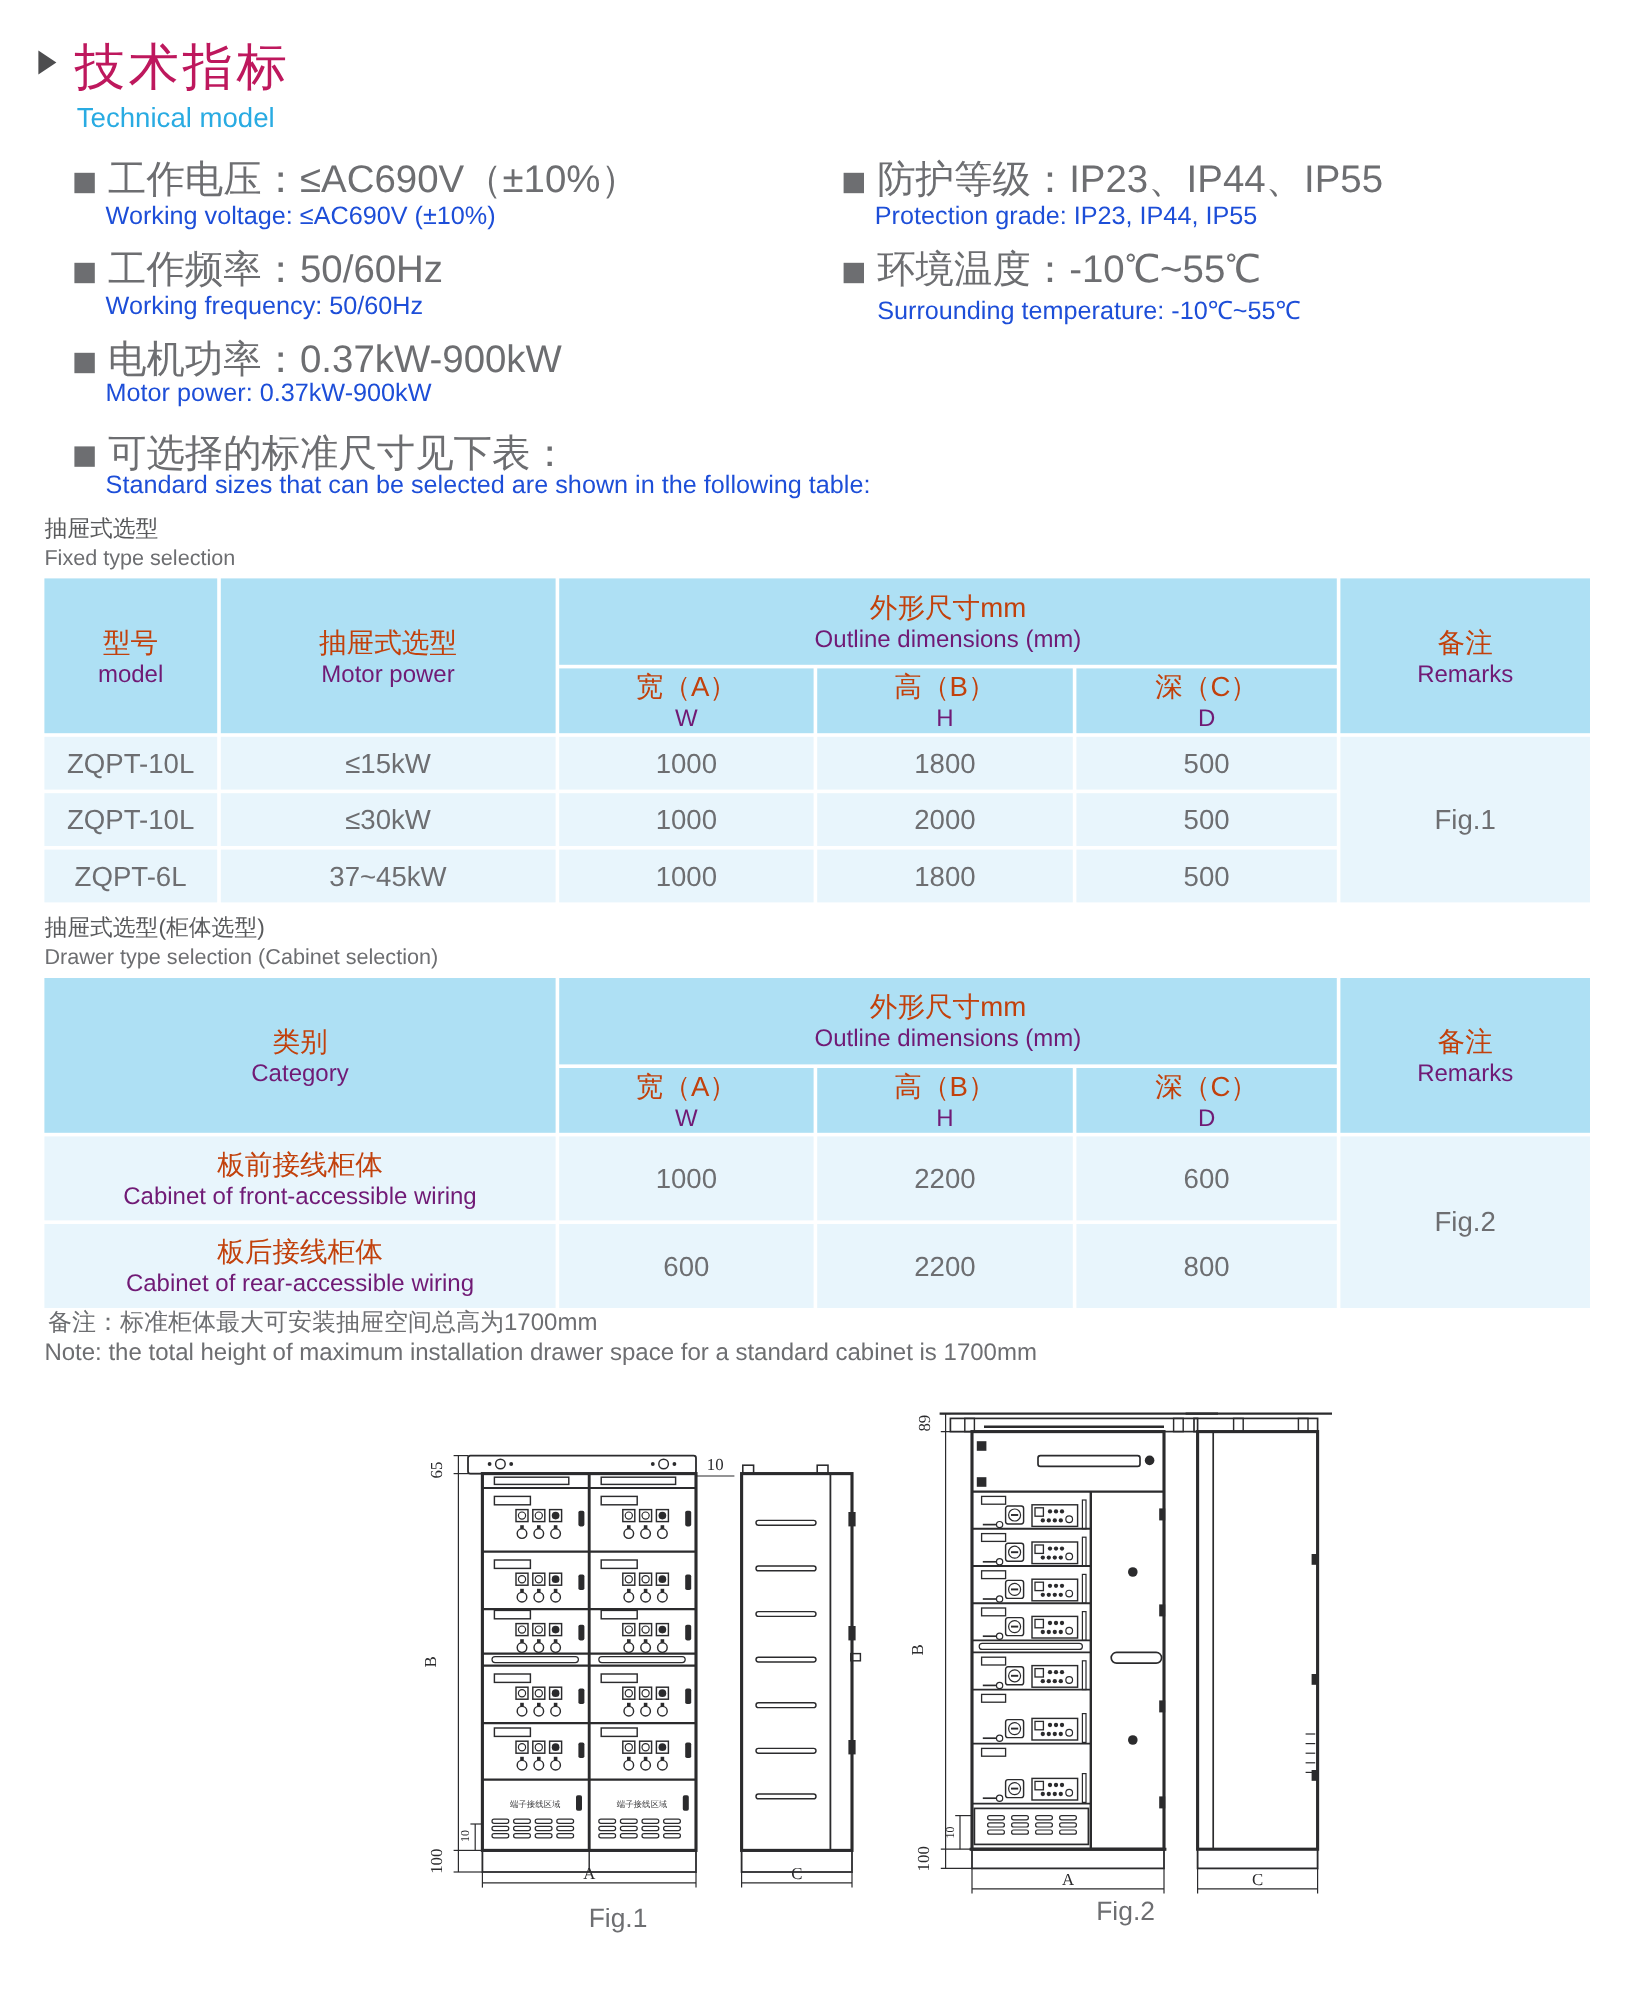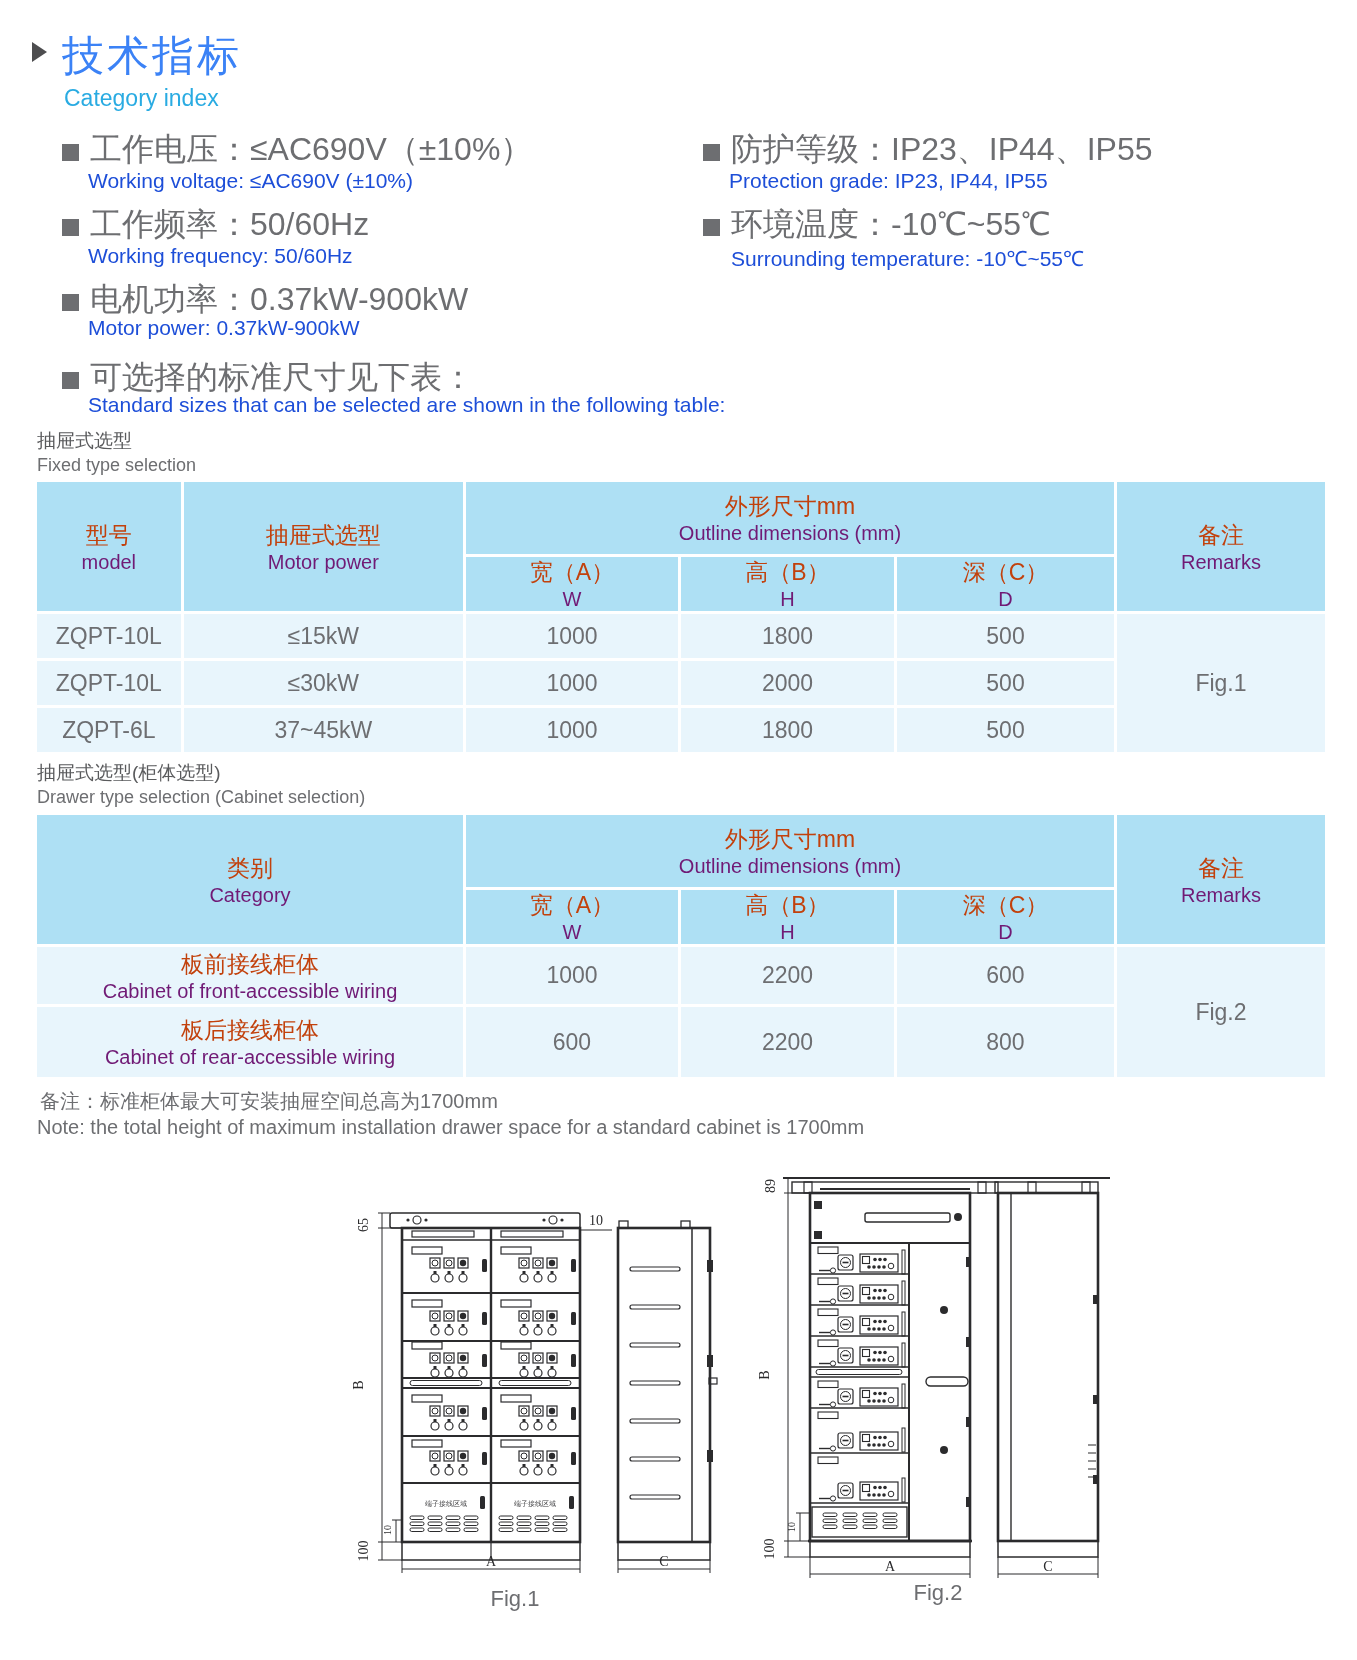--- a/index.html
+++ b/index.html
@@ -1,21 +1,21 @@
 <!DOCTYPE html>
 <html><head>
 <meta charset="utf-8">
 <style>
   html,body{margin:0;padding:0}
   body{width:1357px;height:1660px;position:relative;background:#fff;
        font-family:"Liberation Sans",sans-serif;color:#6d6e71;overflow:hidden}
   .abs{position:absolute}
   
   .tri{width:0;height:0;border-left:15px solid #4d4d4f;border-top:10px solid transparent;border-bottom:10px solid transparent}
-  .title-cn{font-size:42px;color:#3b82f6;letter-spacing:3px}
+  .title-cn{font-size:42px;color:#be185d;letter-spacing:3px}
   .title-en{font-size:23px;color:#29abe2}
   
   .spec{position:absolute;font-size:32px;color:#6d6e71;white-space:nowrap}
   .spec .bullet{display:inline-block;width:17px;height:17px;background:#6d6e71;margin-right:11px;vertical-align:-1px}
   .spec-en{position:absolute;font-size:21px;color:#1d4ed8;white-space:nowrap}
   .seclabel-cn{position:absolute;font-size:19px;color:#595a5c;white-space:nowrap}
   .seclabel-en{position:absolute;font-size:18px;color:#6d6e71;white-space:nowrap}
   
   table.spec-table{position:absolute;border-collapse:separate;border-spacing:3px;table-layout:fixed}
   table.spec-table th,table.spec-table td{text-align:center;vertical-align:middle;font-weight:normal;padding:0}
@@ -33,21 +33,21 @@
   .figcap{font-family:"Liberation Sans",sans-serif;font-size:22px;fill:#6d6e71}
   .tinycn{font-family:"Liberation Sans",sans-serif;font-size:7px;fill:#3a3a3c}
 </style>
 </head>
 <body>
 
 <div class="abs" style="left:32px;top:42px">
     <div class="tri"></div>
   </div>
 <div class="abs title-cn" style="left:62px;top:28px">技术指标</div>
-<div class="abs title-en" style="left:64px;top:85px">Category index</div>
+<div class="abs title-en" style="left:64px;top:85px">Technical model</div>
 
 <div class="spec" style="left:62px;top:128px"><span class="bullet"></span><span>工作电压：≤AC690V（±10%）</span></div>
 <div class="spec-en" style="left:88px;top:169px">Working voltage: ≤AC690V (±10%)</div>
 <div class="spec" style="left:62px;top:203px"><span class="bullet"></span><span>工作频率：50/60Hz</span></div>
 <div class="spec-en" style="left:88px;top:244px">Working frequency: 50/60Hz</div>
 <div class="spec" style="left:62px;top:278px"><span class="bullet"></span><span>电机功率：0.37kW-900kW</span></div>
 <div class="spec-en" style="left:88px;top:316px">Motor power: 0.37kW-900kW</div>
 <div class="spec" style="left:62px;top:356px"><span class="bullet"></span><span>可选择的标准尺寸见下表：</span></div>
 <div class="spec-en" style="left:88px;top:393px">Standard sizes that can be selected are shown in the following table:</div>
 
@@ -159,21 +159,21 @@
         </th>
     <th class="hd">
           <div class="c1">高（B）</div>
           <div class="c2">H</div>
         </th>
     <th class="hd">
           <div class="c1">深（C）</div>
           <div class="c2">D</div>
         </th>
   </tr>
-  <tr style="height:57px">
+  <tr style="height:70px">
     <td class="bd">
           <div class="c1">板前接线柜体</div>
           <div class="c2">Cabinet of front-accessible wiring</div>
         </td>
     <td class="bd val">1000</td>
     <td class="bd val">2200</td>
     <td class="bd val">600</td>
     <td class="bd val" rowspan="2">Fig.2</td>
   </tr>
   <tr style="height:70px">

